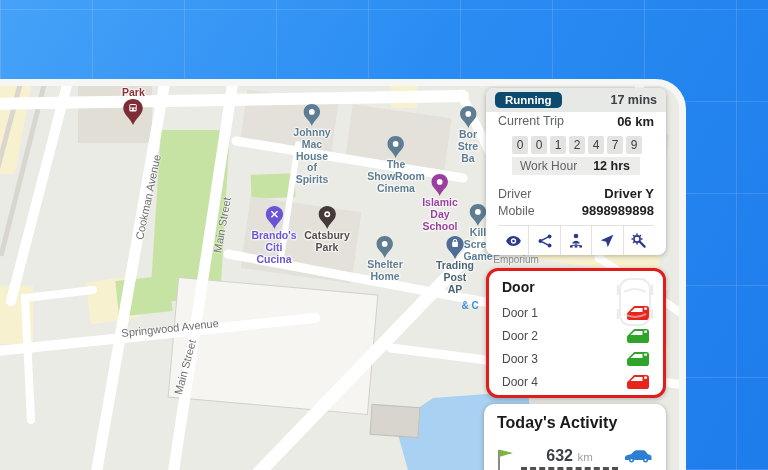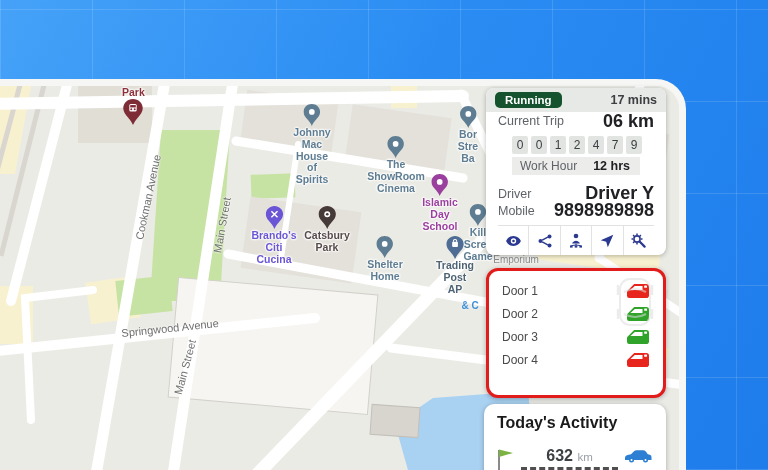--- a/index.html
+++ b/index.html
@@ -44,28 +44,28 @@
     text-shadow:0 0 2px #fff,0 0 2px #fff;
   }
   
   .panel{ position:absolute; z-index:20; background:#fff; box-shadow:0 1px 5px rgba(0,0,0,.28); }
   .info-panel{ left:486px; top:88px; width:180px; border-radius:8px; }
   .info-header{
     display:flex; justify-content:space-between; align-items:center;
     background:#e7e9e7; border-radius:8px 8px 0 0; padding:3px 9px; height:24px;
   }
   .badge{
-    background:#14532d; color:#fff; font-size:11.5px; font-weight:bold;
+    background:#0c4a6e; color:#fff; font-size:11.5px; font-weight:bold;
     padding:2px 10px; border-radius:5px;
   }
   .hdr-right{ font-size:12.5px; font-weight:bold; color:#3c4043; }
   .info-body{ padding:0 12px 0; }
   .kv{ display:flex; justify-content:space-between; align-items:center; height:18px; }
   .kv .k{ font-size:12.5px; color:#5f6368; }
-  .kv .v{ font-size:18px; font-weight:bold; color:#202124; }
+  .kv .v{ font-size:13px; font-weight:bold; color:#202124; }
   .kv.tight{ height:17px; }
   .odometer{ display:flex; gap:3px; margin:6px 0 0 14px; }
   .odo-digit{
     width:16px; height:18px; background:#e2e4e2; border-radius:2px;
     font-size:12px; color:#3c4043; display:flex; align-items:center; justify-content:center;
   }
   .workhour{
     display:flex; gap:16px; align-items:center; background:#ececea;
     margin:3px 0 10px 14px; padding:2px 8px; width:128px; height:18px;
   }
@@ -354,20 +354,21 @@
     </div>
   </div>
 </div>
 
 <div class="panel door-panel">
   <svg class="door-watermark" width="40" height="54" viewBox="0 0 40 54">
     <rect x="5" y="4" width="30" height="46" rx="10" fill="none" stroke="#dedede" stroke-width="2"></rect>
     <path d="M9 17 Q20 11 31 17 M9 39 Q20 45 31 39" fill="none" stroke="#dedede" stroke-width="2"></path>
     <path d="M3 10 L3 20 M37 10 L37 20 M3 34 L3 44 M37 34 L37 44" stroke="#dedede" stroke-width="2.4"></path>
   </svg>
+  <div class="door-title">Door</div>
 
   <div class="door-row">
     <span class="dl">Door 1</span>
     <svg width="24" height="16" viewBox="0 0 24 16">
       <path d="M8.2 1 H20.2 Q23 1 23 3.8 V12.2 Q23 15 20.2 15 H3.2 Q1 15 1 12.8 V8.2 Z" fill="#e8251c"></path>
       <path d="M8.8 3 H16.5 V7 H4.4 Z" fill="#fff"></path>
       <rect x="18.2" y="2.6" width="2.8" height="2.2" rx=".5" fill="#fff"></rect>
     </svg>
   </div>
   <div class="door-row">

